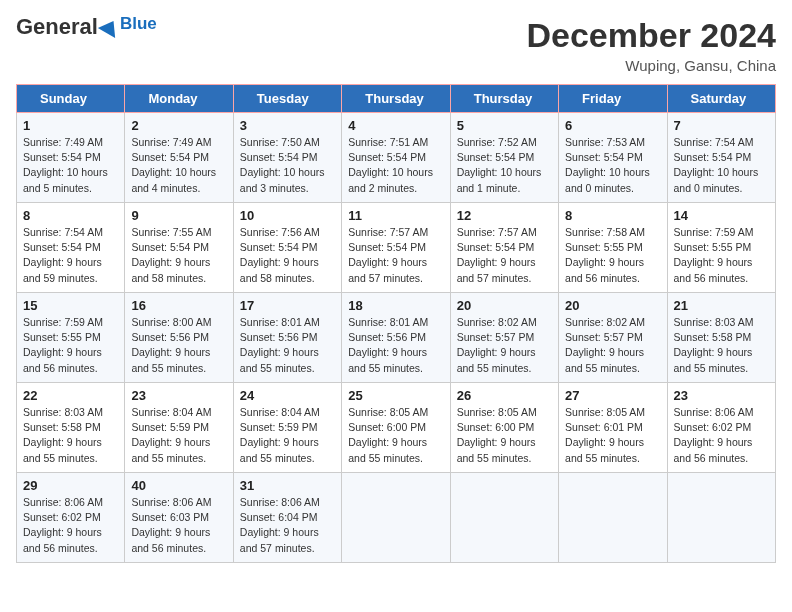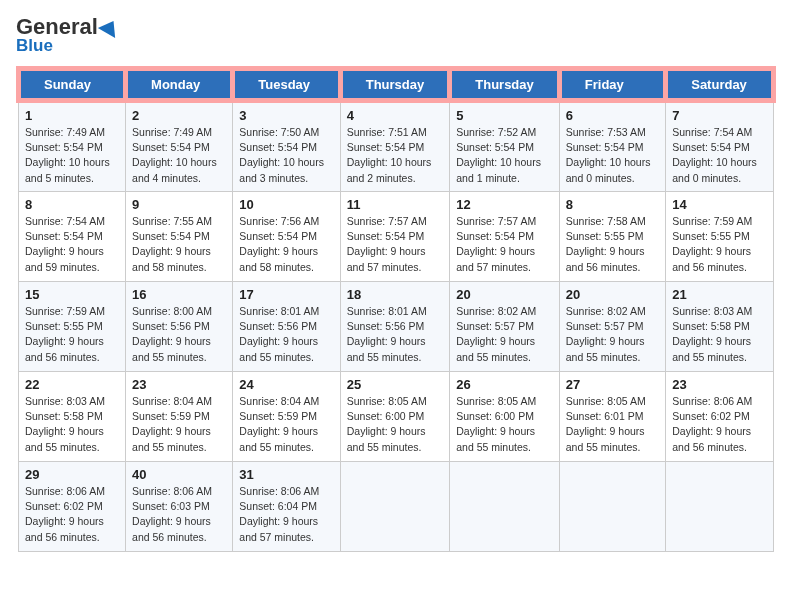--- a/index.html
+++ b/index.html
@@ -11,21 +11,21 @@
       padding: 16px;
     }
     .header {
       display: flex;
       justify-content: space-between;
       align-items: flex-start;
       margin-bottom: 10px;
     }
     .logo {
       display: flex;
-      flex-direction: column;
+      flex-direction: row;
       align-items: flex-start;
     }
     .logo-text {
       font-size: 22px;
       font-weight: bold;
       color: #333;
       line-height: 1;
     }
     .logo-triangle {
       width: 0;
@@ -65,21 +65,21 @@
       border-collapse: collapse;
       font-size: 11px;
     }
     .calendar th {
       background-color: #2d6fba;
       color: #fff;
       text-align: left;
       padding: 6px 23px;
       font-size: 13px;
       font-weight: bold;
-      border: 5px solid #fca5a5;
+      border: 1px solid #fca5a5;
     }
     .calendar td {
       border: 1px solid #ccc;
       padding: 5px 6px;
       vertical-align: top;
       background: #fff;
       min-height: 80px;
       width: calc(100%/7);
     }
     .calendar tr.week-row td {
@@ -113,20 +113,24 @@
 </head>
 <body>
 
 <div class="header">
   <div class="logo">
     <div class="logo-row">
       <span class="logo-text">General</span>
       <span class="logo-triangle"></span>
     </div>
     <span class="logo-sub">Blue</span>
+  </div>
+  <div class="title-block">
+    <div class="month-title">December 2024</div>
+    <div class="location">Wuping, Gansu, China</div>
   </div>
 </div>
 
 <table class="calendar">
   <thead>
     <tr>
     <th>Sunday</th>
         <th>Monday</th>
         <th>Tuesday</th>
         <th>Thursday</th>

